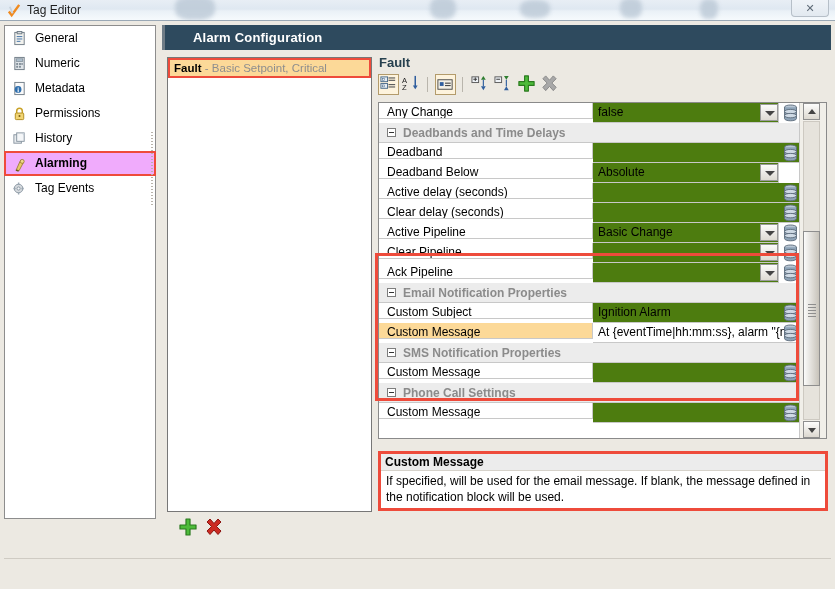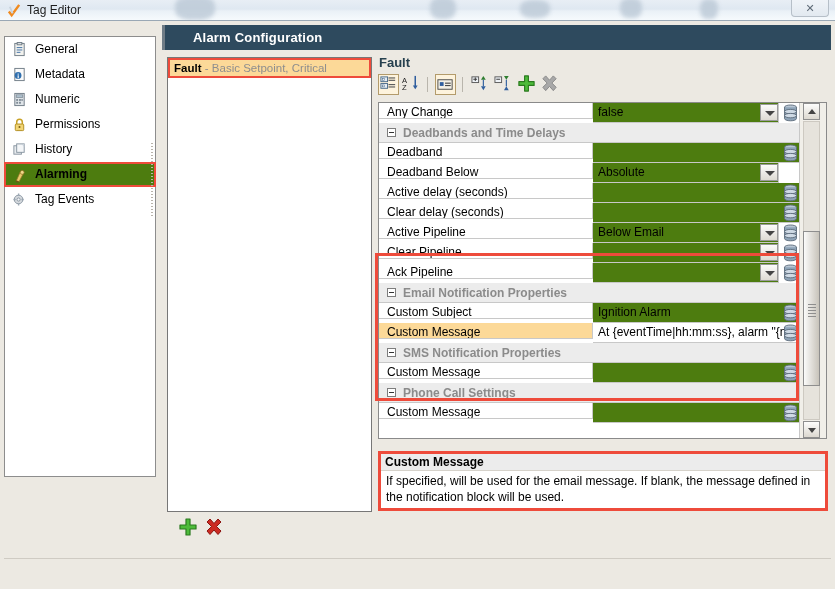--- a/index.html
+++ b/index.html
@@ -34,31 +34,31 @@
   }
 
   
   #win{
     position:absolute;left:0;top:21px;width:835px;height:568px;
     background:#ece9e2;
   }
 
   
   #nav{
-    position:absolute;left:4px;top:15px;width:152px;height:441px;
+    position:absolute;left:4px;top:4px;width:152px;height:494px;
     background:#fff;border:1px solid #8d8d8d;box-sizing:border-box;
   }
   .nav-item{
     position:relative;height:25px;line-height:25px;padding-left:30px;
     font-size:12px;color:#000;white-space:nowrap;cursor:default;
     box-sizing:border-box;
   }
   .nav-item .ico{position:absolute;left:7px;top:5px;width:15px;height:15px;}
   .nav-item.selected{
-    background:#4d7c0f;font-weight:bold;
+    background:#f0abfc;font-weight:bold;
     border:2px solid #ee4b3b;
     margin-left:-1px;margin-right:-1px;
     padding-left:29px;line-height:21px;height:25px;
   }
   #nav-scroll{
     position:absolute;right:0px;top:104px;width:5px;height:78px;
   }
   #nav-scroll i{display:block;width:2px;height:1px;background:#b9b4ab;margin:2px 0 0 1px;}
 
   
@@ -245,39 +245,39 @@
         <rect x="5.5" y="0.5" width="5" height="2.5" fill="#d9dde1" stroke="#6f7c86"></rect>
         <rect x="5" y="5.5" width="6" height="1" fill="#3c6ea5"></rect>
         <rect x="5" y="8" width="6" height="1" fill="#3c6ea5"></rect>
         <rect x="5" y="10.5" width="4" height="1" fill="#3c6ea5"></rect>
       </svg>
       <span>General</span>
     </div>
 
     <div class="nav-item">
       <svg class="ico" viewBox="0 0 16 16">
-        <rect x="3" y="1.5" width="10" height="13" fill="#fafafa" stroke="#6f7c86"></rect>
-        <circle cx="6.5" cy="9" r="3.6" fill="#2f6fae"></circle>
-        <rect x="6" y="7" width="1.2" height="1.2" fill="#fff"></rect>
-        <rect x="6" y="8.8" width="1.2" height="3" fill="#fff"></rect>
-      </svg>
-      <span>Metadata</span>
-    </div>
-
-    <div class="nav-item">
-      <svg class="ico" viewBox="0 0 16 16">
         <rect x="3" y="1.5" width="10" height="13" fill="#dfe4e8" stroke="#6f7c86"></rect>
         <rect x="4.5" y="3" width="7" height="3" fill="#aebfcd" stroke="#6f7c86" stroke-width=".6"></rect>
         <rect x="4.5" y="7.5" width="2" height="2" fill="#7f8b96"></rect>
         <rect x="7.5" y="7.5" width="2" height="2" fill="#7f8b96"></rect>
         <rect x="10" y="7.5" width="1.5" height="2" fill="#7f8b96"></rect>
         <rect x="4.5" y="10.5" width="2" height="2" fill="#7f8b96"></rect>
         <rect x="7.5" y="10.5" width="2" height="2" fill="#7f8b96"></rect>
       </svg>
       <span>Numeric</span>
+    </div>
+
+    <div class="nav-item">
+      <svg class="ico" viewBox="0 0 16 16">
+        <rect x="3" y="1.5" width="10" height="13" fill="#fafafa" stroke="#6f7c86"></rect>
+        <circle cx="6.5" cy="9" r="3.6" fill="#2f6fae"></circle>
+        <rect x="6" y="7" width="1.2" height="1.2" fill="#fff"></rect>
+        <rect x="6" y="8.8" width="1.2" height="3" fill="#fff"></rect>
+      </svg>
+      <span>Metadata</span>
     </div>
 
     <div class="nav-item">
       <svg class="ico" viewBox="0 0 16 16">
         <path d="M5 8 V5.5 a3 3 0 0 1 6 0 V8" fill="none" stroke="#c9a227" stroke-width="1.6"></path>
         <rect x="3.5" y="7.5" width="9" height="7" rx="1" fill="#f2d574" stroke="#b08c1d"></rect>
         <circle cx="8" cy="10.6" r="1.1" fill="#7a5f12"></circle>
       </svg>
       <span>Permissions</span>
     </div>
@@ -473,21 +473,21 @@
               <div class="v">0</div>
               <div class="db"><svg viewBox="0 0 17 18" style="width:17px;height:18px;">
                   <ellipse cx="8.5" cy="3.2" rx="6" ry="2.2" fill="#b9c6d4" stroke="#5c6b7a" stroke-width=".9"></ellipse>
                   <path d="M2.5 3.2 v11.4 a6 2.2 0 0 0 12 0 V3.2" fill="#8fa4b8" stroke="#5c6b7a" stroke-width=".9"></path>
                   <ellipse cx="8.5" cy="7.6" rx="6" ry="2.2" fill="#cfdae5" stroke="#5c6b7a" stroke-width=".9"></ellipse>
                   <ellipse cx="8.5" cy="11.6" rx="6" ry="2.2" fill="#cfdae5" stroke="#5c6b7a" stroke-width=".9"></ellipse>
                 </svg></div>
             </div>
             <div class="row">
               <div class="k">Active Pipeline</div>
-              <div class="v">Below Email</div>
+              <div class="v">Basic Change</div>
               <div class="dd"></div>
               <div class="db"><svg viewBox="0 0 17 18" style="width:17px;height:18px;">
                   <ellipse cx="8.5" cy="3.2" rx="6" ry="2.2" fill="#b9c6d4" stroke="#5c6b7a" stroke-width=".9"></ellipse>
                   <path d="M2.5 3.2 v11.4 a6 2.2 0 0 0 12 0 V3.2" fill="#8fa4b8" stroke="#5c6b7a" stroke-width=".9"></path>
                   <ellipse cx="8.5" cy="7.6" rx="6" ry="2.2" fill="#cfdae5" stroke="#5c6b7a" stroke-width=".9"></ellipse>
                   <ellipse cx="8.5" cy="11.6" rx="6" ry="2.2" fill="#cfdae5" stroke="#5c6b7a" stroke-width=".9"></ellipse>
                 </svg></div>
             </div>
             <div class="row">
               <div class="k">Clear Pipeline</div>

